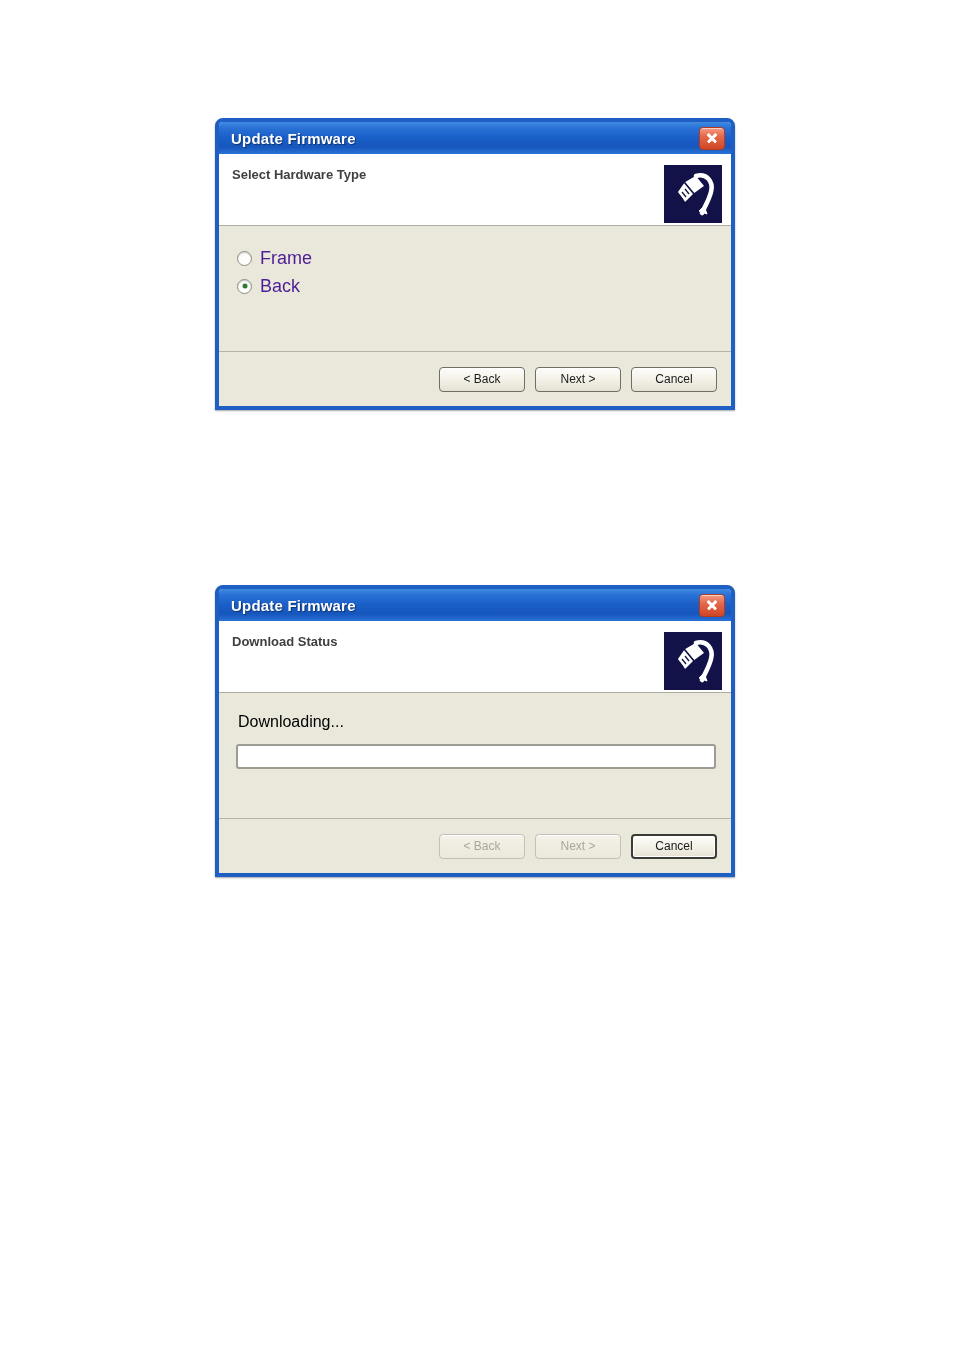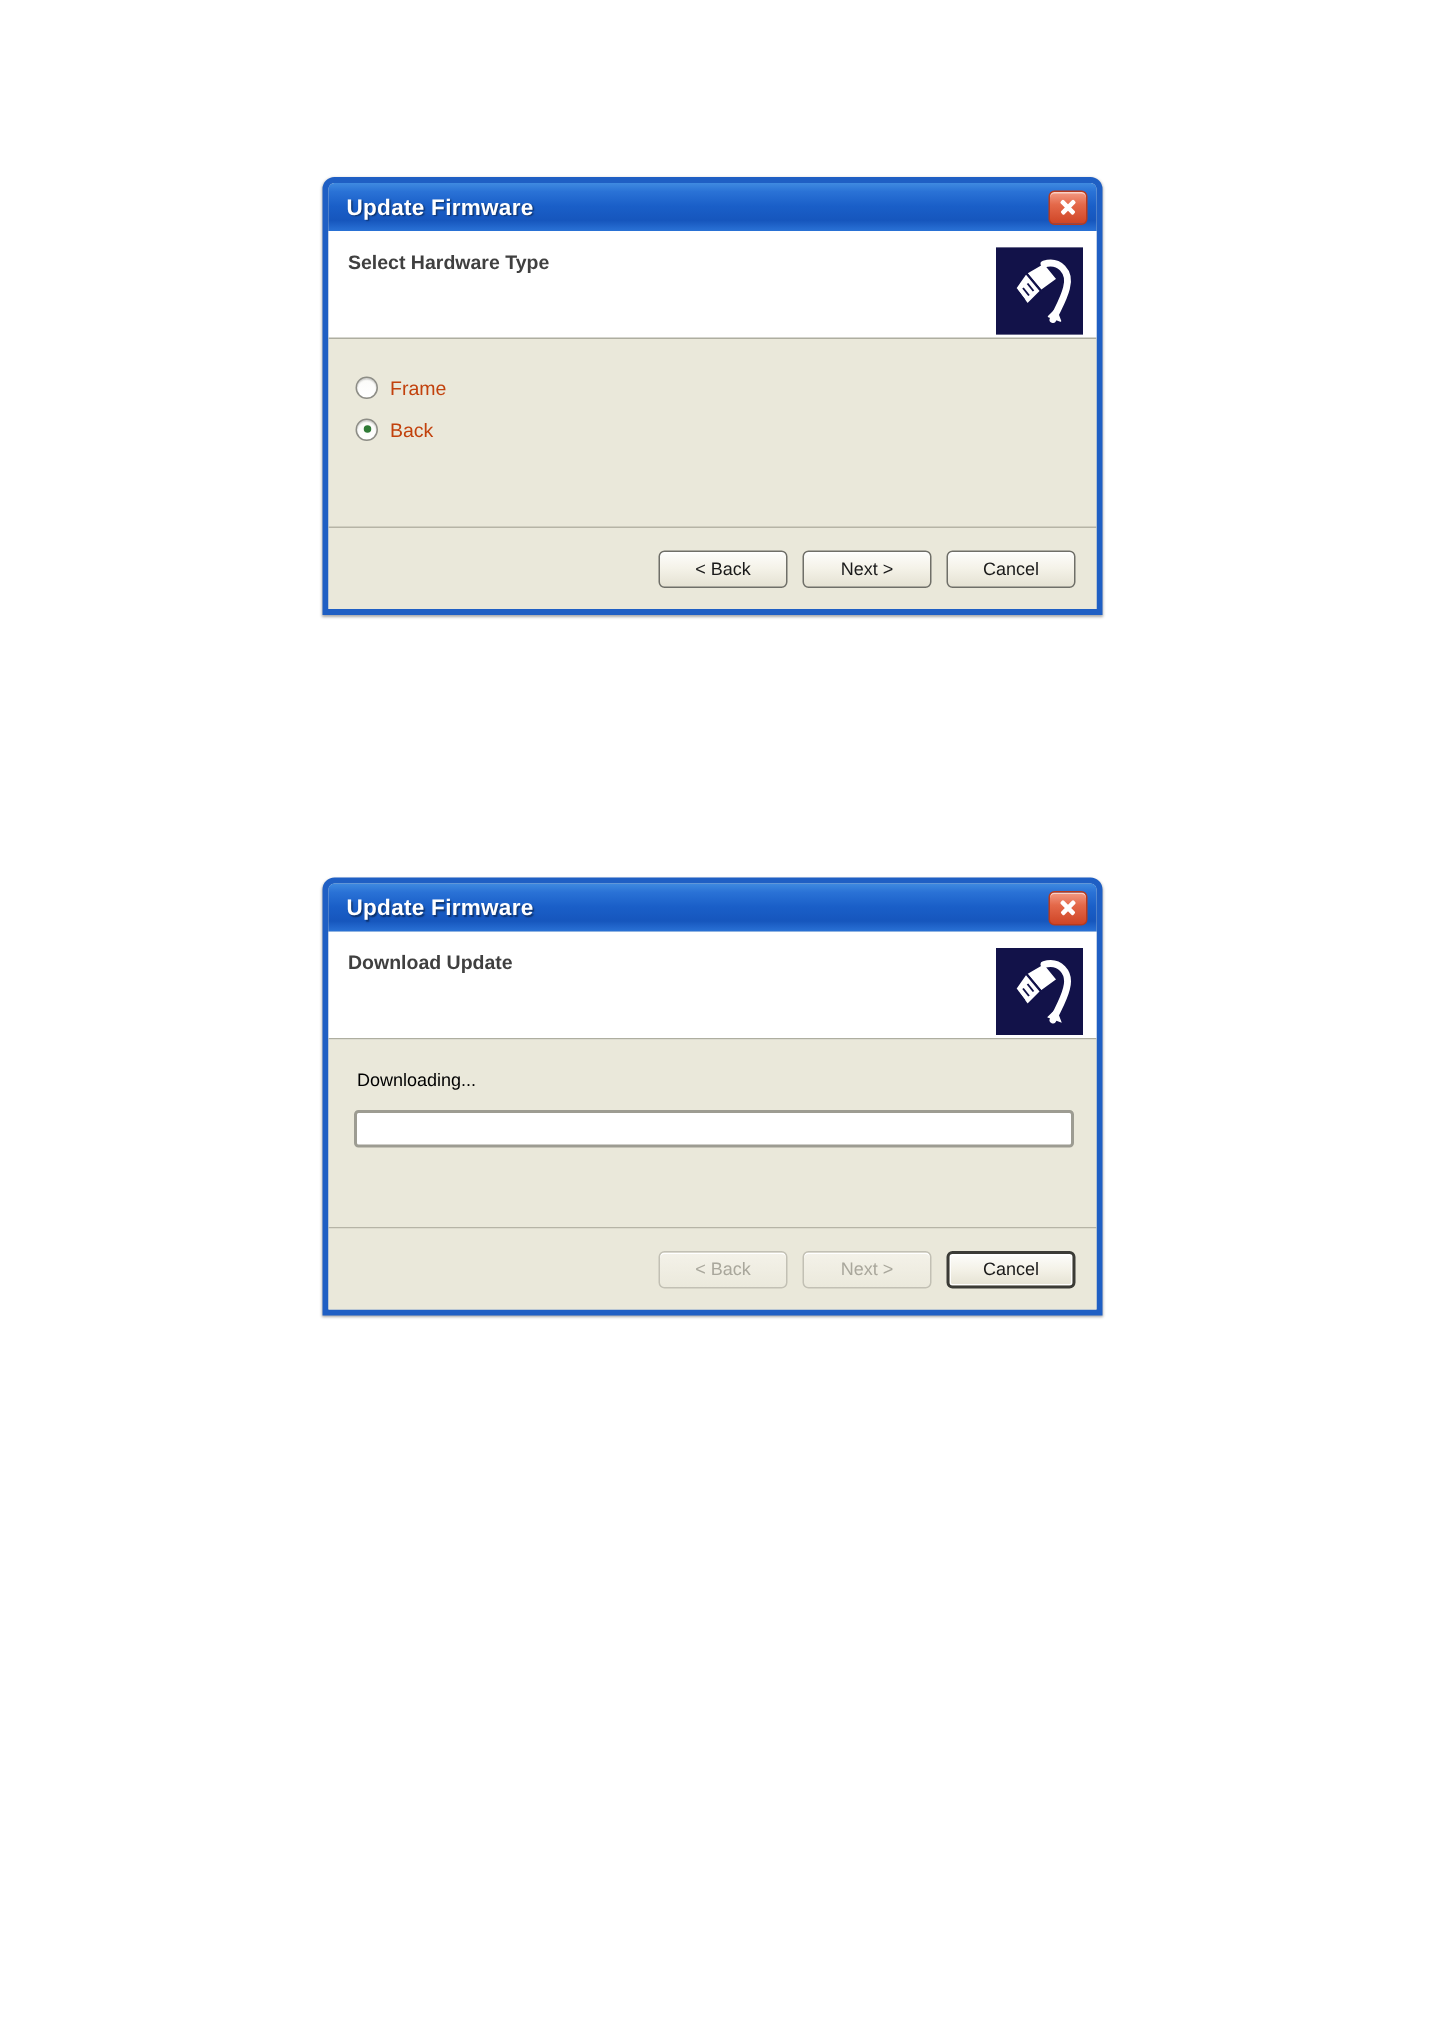--- a/index.html
+++ b/index.html
@@ -133,27 +133,27 @@
   .radio-row.is-selected .radio-mark::after {
     content: "";
     position: absolute;
     left: 50%; top: 50%;
     width: 5px; height: 5px;
     border-radius: 50%;
     background: #2f7b36;
     transform: translate(-50%,-50%);
   }
   .radio-label {
-    font-size: 13px;
-    color: #c2410c;
+    font-size: 18px;
+    color: #4c1d95;
   }
 
   
   .status-text {
-    font-size: 12px;
+    font-size: 16px;
     color: #000000;
     margin: 2px 0 13px 1px;
   }
   .progress-track {
     width: 480px;
     height: 25px;
     background: #ffffff;
     border: 2px solid #9d9c92;
     border-radius: 3px;
     box-sizing: border-box;
@@ -247,21 +247,21 @@
 </div>
 
 <div class="dialog dialog--two">
 
   <div class="titlebar">
     <span class="titlebar-text">Update Firmware</span>
     <div class="close-button"></div>
   </div>
 
   <div class="wizard-header">
-    <div class="wizard-heading">Download Update</div>
+    <div class="wizard-heading">Download Status</div>
     <svg class="header-icon" viewBox="0 0 58 58">
       <rect x="0" y="0" width="58" height="58" fill="#121249"></rect>
       <g>
         <path d="M20 17 L32 10 L41 21 L30 29 Z" fill="#ffffff" stroke="#121249" stroke-width="1.4"></path>
         <path d="M13 27 L20 17 L30 29 L21 38 Z" fill="#ffffff" stroke="#121249" stroke-width="1.4"></path>
         <path d="M15 30 L19 35" stroke="#121249" stroke-width="1.3" fill="none"></path>
         <path d="M18 27 L22 32" stroke="#121249" stroke-width="1.3" fill="none"></path>
         <path d="M21 24 L25 29" stroke="#121249" stroke-width="1.3" fill="none"></path>
         <path d="M32 11 C42 8, 50 16, 47 27 C45 35, 41 41, 38 48" fill="none" stroke="#ffffff" stroke-width="4.6" stroke-linecap="round"></path>
         <path d="M35 46 L43 49 L40 41 Z" fill="#ffffff" stroke="#ffffff" stroke-width="1"></path>

